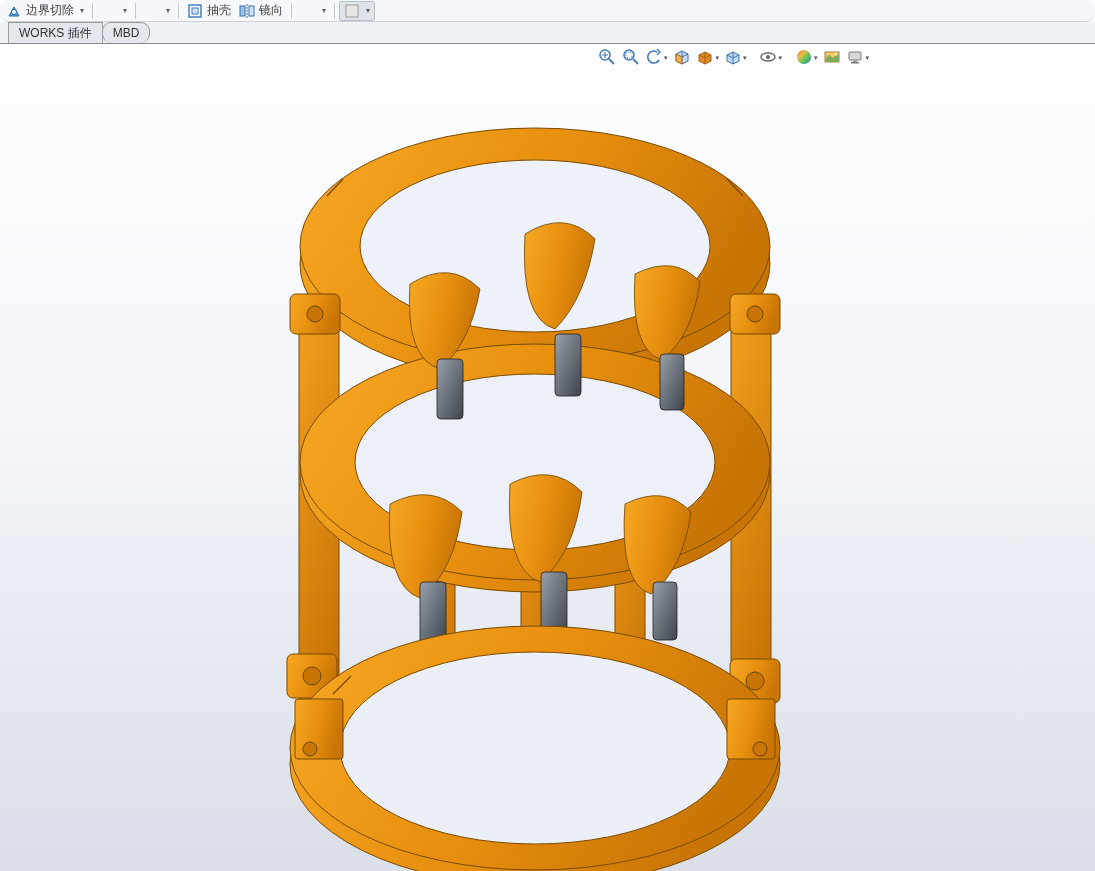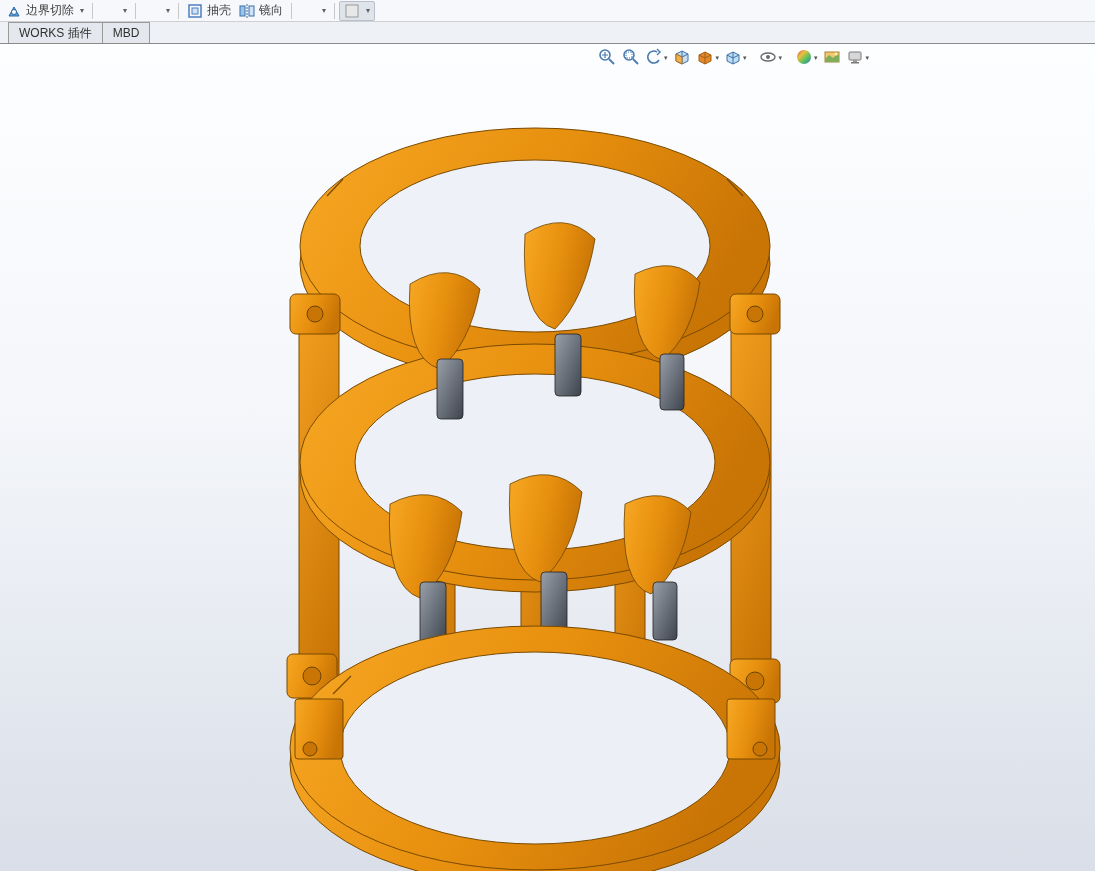--- a/index.html
+++ b/index.html
@@ -15,20 +15,21 @@
 
   
   .ribbon {
     height: 22px;
     display: flex;
     align-items: center;
     background: #f6f8fb;
     border-bottom: 1px solid #d0d0d0;
     padding-left: 2px;
     gap: 0;
+    border-radius: 9px;
   }
   .ribbon .rib-btn {
     display: flex;
     align-items: center;
     height: 20px;
     padding: 0 4px;
     gap: 4px;
     color: #404040;
     cursor: pointer;
   }
@@ -120,21 +121,21 @@
   .model {
     position: absolute;
     left: 255px;
     top: 60px;
     width: 560px;
     height: 770px;
   }
   .model svg { width: 100%; height: 100%; display:block; }
 
   
-  .tab.mbd { background:#e4e8ee; }
+  .tab.mbd { background:#e4e8ee;border-radius:9px; }
 </style>
 </head>
 <body>
 
 <div class="ribbon">
 
   <div class="rib-btn with-arrow">
     <span class="ico">
       <svg viewBox="0 0 16 16">
           <path d="M3 13 L8 4 L13 13 Z" fill="#5aa0dc" stroke="#2d6aa3"></path>

